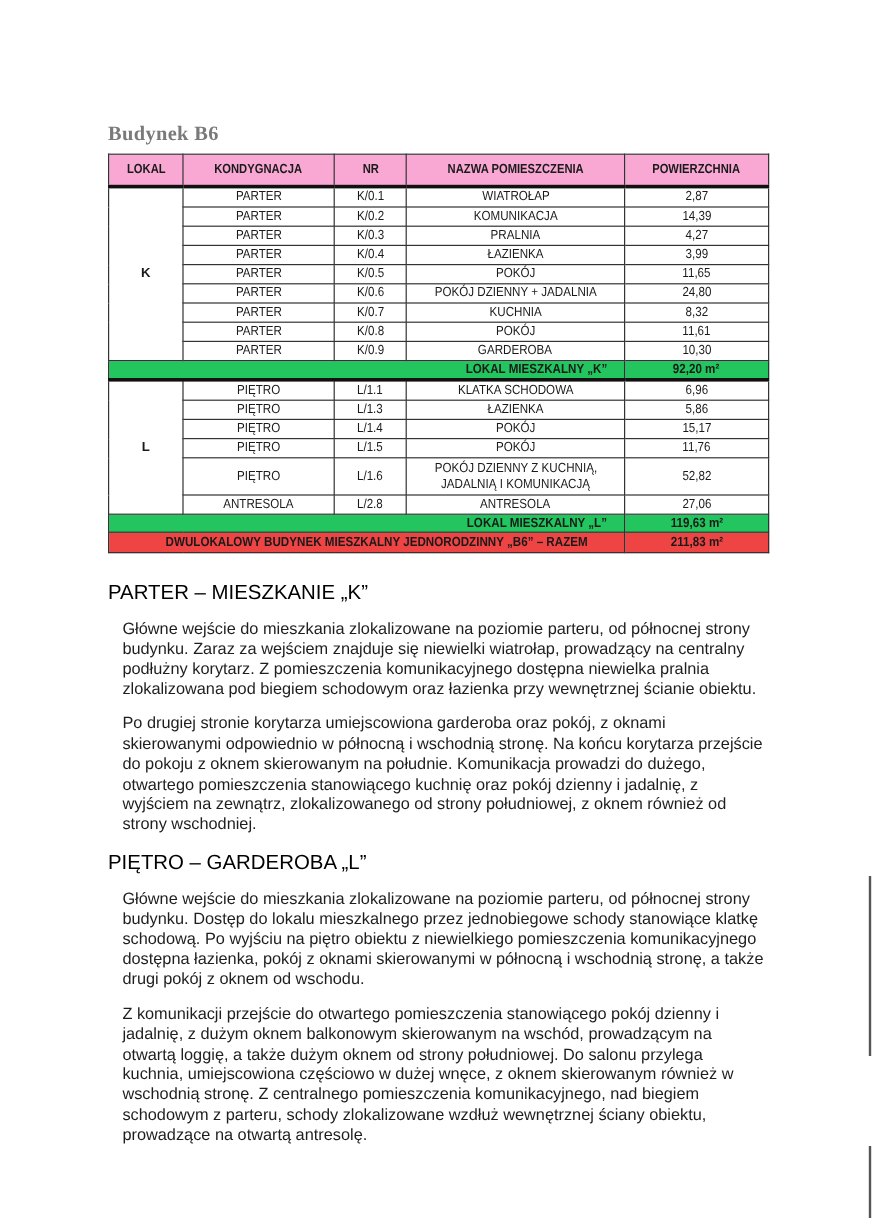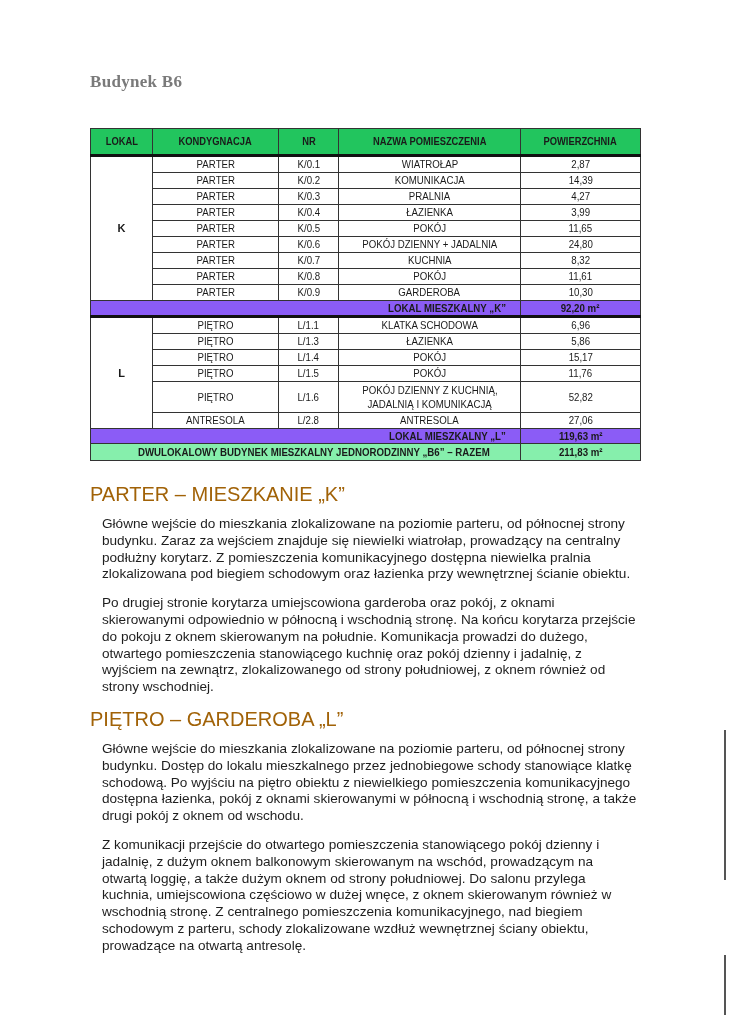--- a/index.html
+++ b/index.html
@@ -1,52 +1,52 @@
 <!DOCTYPE html>
 <html><head>
 <meta charset="utf-8">
 <style>
   html, body { margin: 0; padding: 0; }
   body {
     width: 745px; height: 1024px; background: #ffffff; position: relative;
     overflow: hidden; font-family: "Liberation Sans", sans-serif; color: #1a1a1a;
   }
   .doc-title {
-    position: absolute; left: 90px; top: 72px;
+    position: absolute; left: 90px; top: 102px;
     font-family: "Liberation Serif", serif; font-weight: bold; font-size: 17px;
     color: #7a7a7a; letter-spacing: 0.3px;
   }
   table.rooms {
     position: absolute; left: 90px; top: 128px; width: 550px;
     border-collapse: collapse; font-size: 11px; font-family: "Liberation Sans Narrow", "Liberation Sans", sans-serif;
     table-layout: fixed;
   }
   table.rooms th, table.rooms td {
     border: 1px solid #333; padding: 0; text-align: center; line-height: 15px; height: 15px;
     transform-origin: center;
   }
   table.rooms th {
-    background: #22c55e; font-weight: bold; height: 25px; font-size: 11px;
+    background: #f9a8d4; font-weight: bold; height: 25px; font-size: 11px;
     border-bottom: 3px solid #111;
   }
   table.rooms td.lokal { font-weight: bold; font-size: 11px; vertical-align: middle; }
   table.rooms td .narrow { display: inline-block; transform: scaleX(0.88); white-space: nowrap; }
   table.rooms th .narrow { display: inline-block; transform: scaleX(0.85); white-space: nowrap; }
-  tr.subtotal td { background: #8b5cf6; font-weight: bold; height: 14px; line-height: 14px; }
+  tr.subtotal td { background: #22c55e; font-weight: bold; height: 14px; line-height: 14px; }
   tr.subtotal td.label { text-align: right; padding-right: 6px; }
   tr.subtotal-k td { border-bottom: 3px solid #111; }
-  tr.grand td { background: #86efac; font-weight: bold; height: 16px; line-height: 16px; }
+  tr.grand td { background: #ef4444; font-weight: bold; height: 16px; line-height: 16px; }
   tr.grand td.label { text-align: right; padding-right: 6px; }
   tr.tall td { height: 30px; line-height: 14px; }
   .section {
     position: absolute; left: 90px; width: 560px;
     font-size: 13.6px; line-height: 16.8px; color: #1e1e1e;
   }
   .section h2 {
-    margin: 0 0 1px 0; font-weight: normal; font-size: 20px; line-height: 20px; color: #a16207;
+    margin: 0 0 1px 0; font-weight: normal; font-size: 17px; line-height: 20px; color: #000000;
   }
   .section p { margin: 12px; }
   .scan-line {
     position: absolute; left: 724px; width: 2px; background: #555;
   }
 </style>
 </head>
 <body>
 
 <div class="doc-title">Budynek B6</div>

